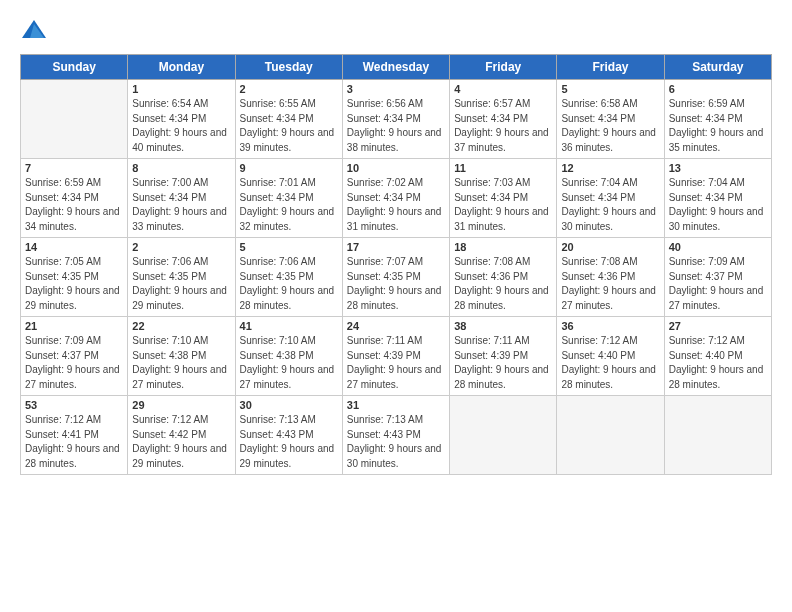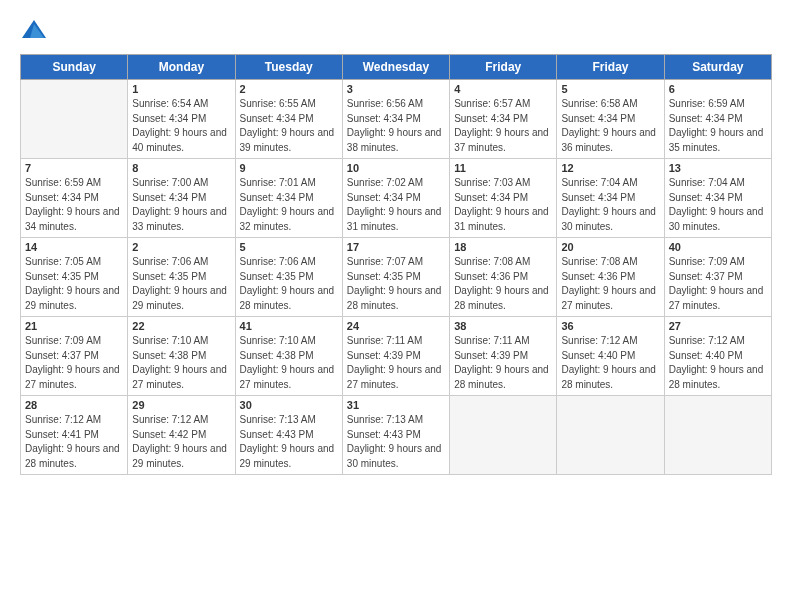--- a/index.html
+++ b/index.html
@@ -249,21 +249,21 @@
             <div class="day-num">36</div>
             <div class="day-info">Sunrise: 7:12 AM<br>Sunset: 4:40 PM<br>Daylight: 9 hours and 28 minutes.</div>
           </td>
           <td>
             <div class="day-num">27</div>
             <div class="day-info">Sunrise: 7:12 AM<br>Sunset: 4:40 PM<br>Daylight: 9 hours and 28 minutes.</div>
           </td>
         </tr>
         <tr class="week-row">
           <td>
-            <div class="day-num">28</div>
+            <div class="day-num">53</div>
             <div class="day-info">Sunrise: 7:12 AM<br>Sunset: 4:41 PM<br>Daylight: 9 hours and 28 minutes.</div>
           </td>
           <td>
             <div class="day-num">29</div>
             <div class="day-info">Sunrise: 7:12 AM<br>Sunset: 4:42 PM<br>Daylight: 9 hours and 29 minutes.</div>
           </td>
           <td>
             <div class="day-num">30</div>
             <div class="day-info">Sunrise: 7:13 AM<br>Sunset: 4:43 PM<br>Daylight: 9 hours and 29 minutes.</div>
           </td>

